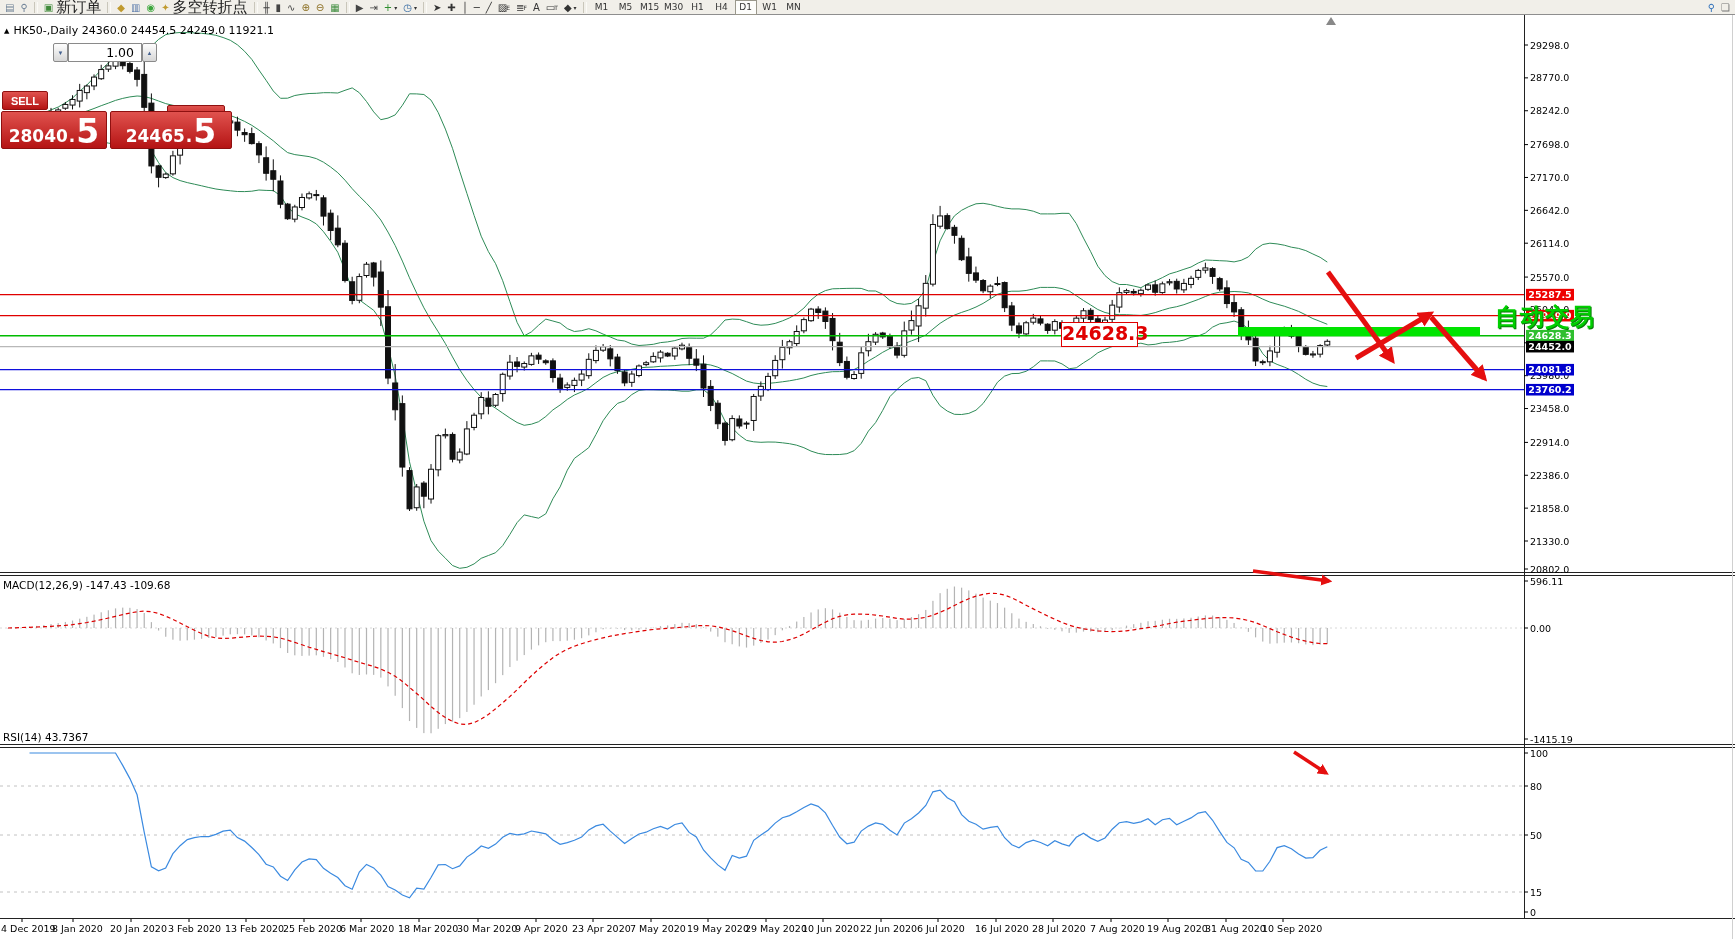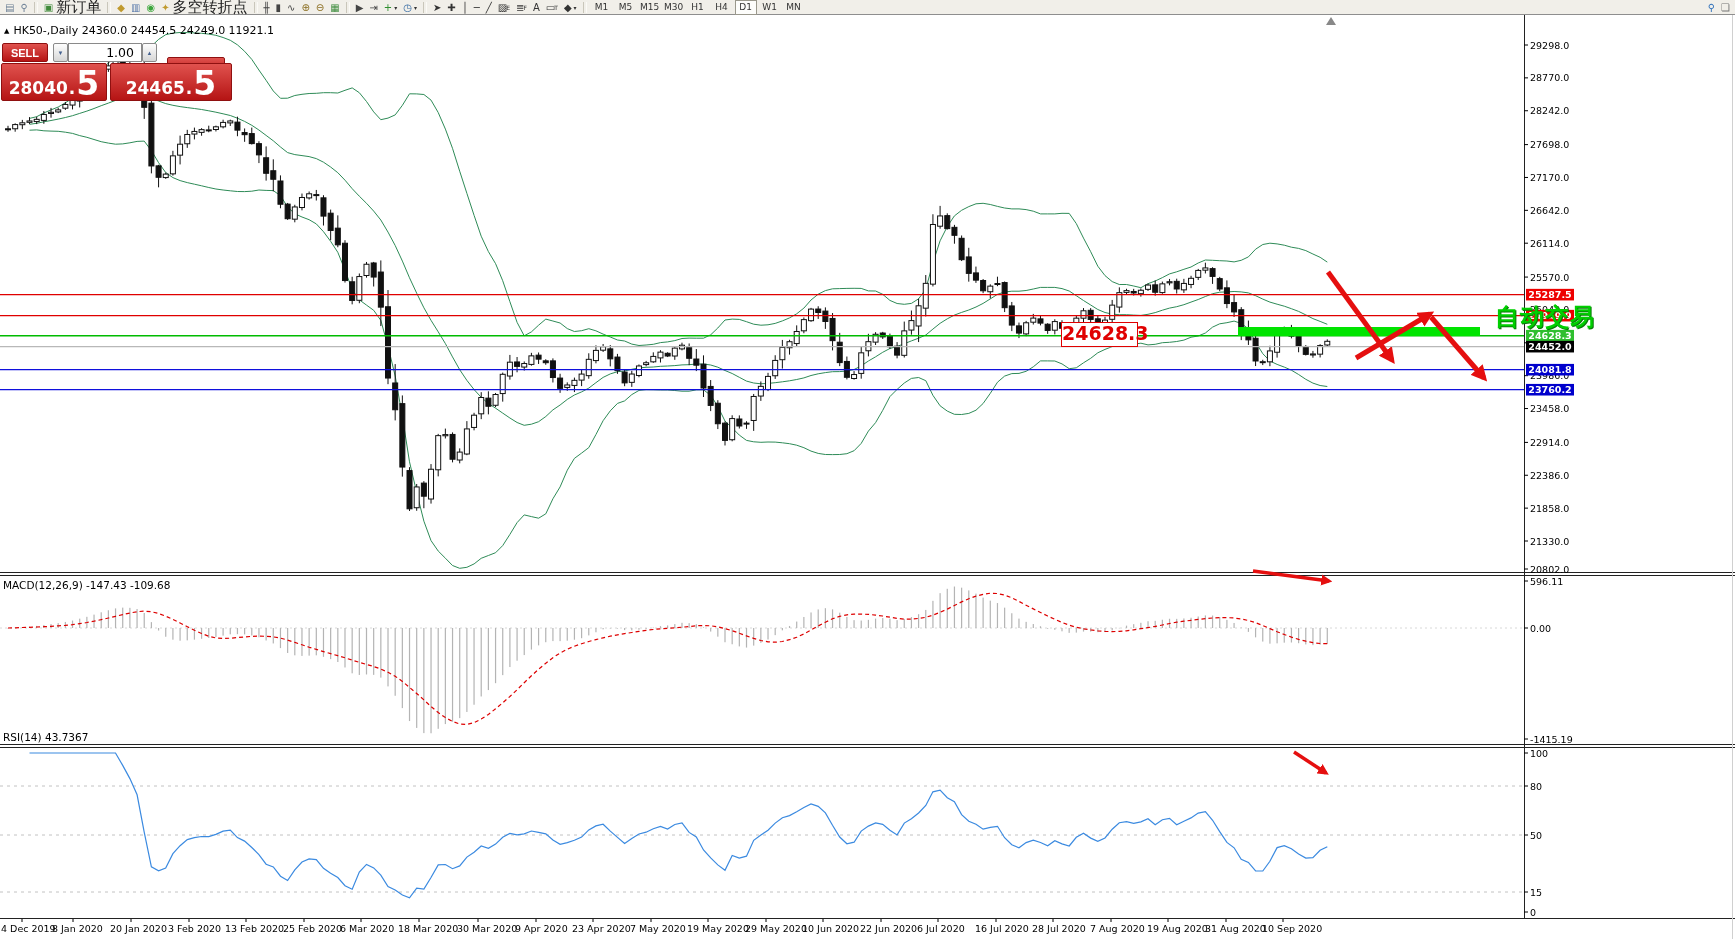--- a/index.html
+++ b/index.html
@@ -17,21 +17,21 @@
   .tb-tf{height:13px;min-width:20px;display:flex;align-items:center;justify-content:center;
     font-size:9px;color:#333;margin:0 1px;border:1px solid transparent;}
   .tb-tf.active{background:#fdfdfb;border:1px solid #9a988c;}
   .tb-right{margin-left:auto;display:flex;align-items:center;}
   
   #caption{position:absolute;left:4px;top:24px;font-size:11px;color:#000;z-index:20;display:flex;align-items:center;}
   #caption .cap-ic{font-size:7px;margin-right:4px;}
   
   #trade-panel{position:absolute;left:0;top:41px;width:218px;height:62px;z-index:25;}
   #trade-panel .btnred{background:linear-gradient(#e0524e,#b51414);border:1px solid #8f1010;border-radius:2px;
-    color:#fff;font-weight:bold;box-sizing:border-box;}
+    color:#fff;font-weight:bold;box-sizing:border-box;margin-top:48px;}
   #tp-sell{position:absolute;left:2px;top:2px;width:46px;height:19px;font-size:11px;}
   #tp-buy{position:absolute;left:167px;top:16px;width:58px;height:19px;font-size:11px;}
   .tp-spin{position:absolute;top:2px;width:15px;height:19px;background:linear-gradient(#fefefe,#d6d6d6);
     border:1px solid #8a8a8a;box-sizing:border-box;font-size:6px;color:#44618f;padding:0;border-radius:2px;}
   #tp-dn{left:53px;} #tp-up{left:142px;}
   #tp-vol{position:absolute;left:68px;top:2px;width:74px;height:19px;border:1px solid #8a8a8a;box-sizing:border-box;
     font-size:12.5px;text-align:right;padding:0 7px 0 0;font-family:"DejaVu Sans",sans-serif;}
   .tp-price{position:absolute;top:22px;height:38px;display:flex;align-items:flex-end;justify-content:center;
     padding-bottom:3px;box-sizing:border-box;border-radius:2px;}
   #tp-price-sell{left:1px;width:106px;} #tp-price-buy{left:110px;width:122px;}

